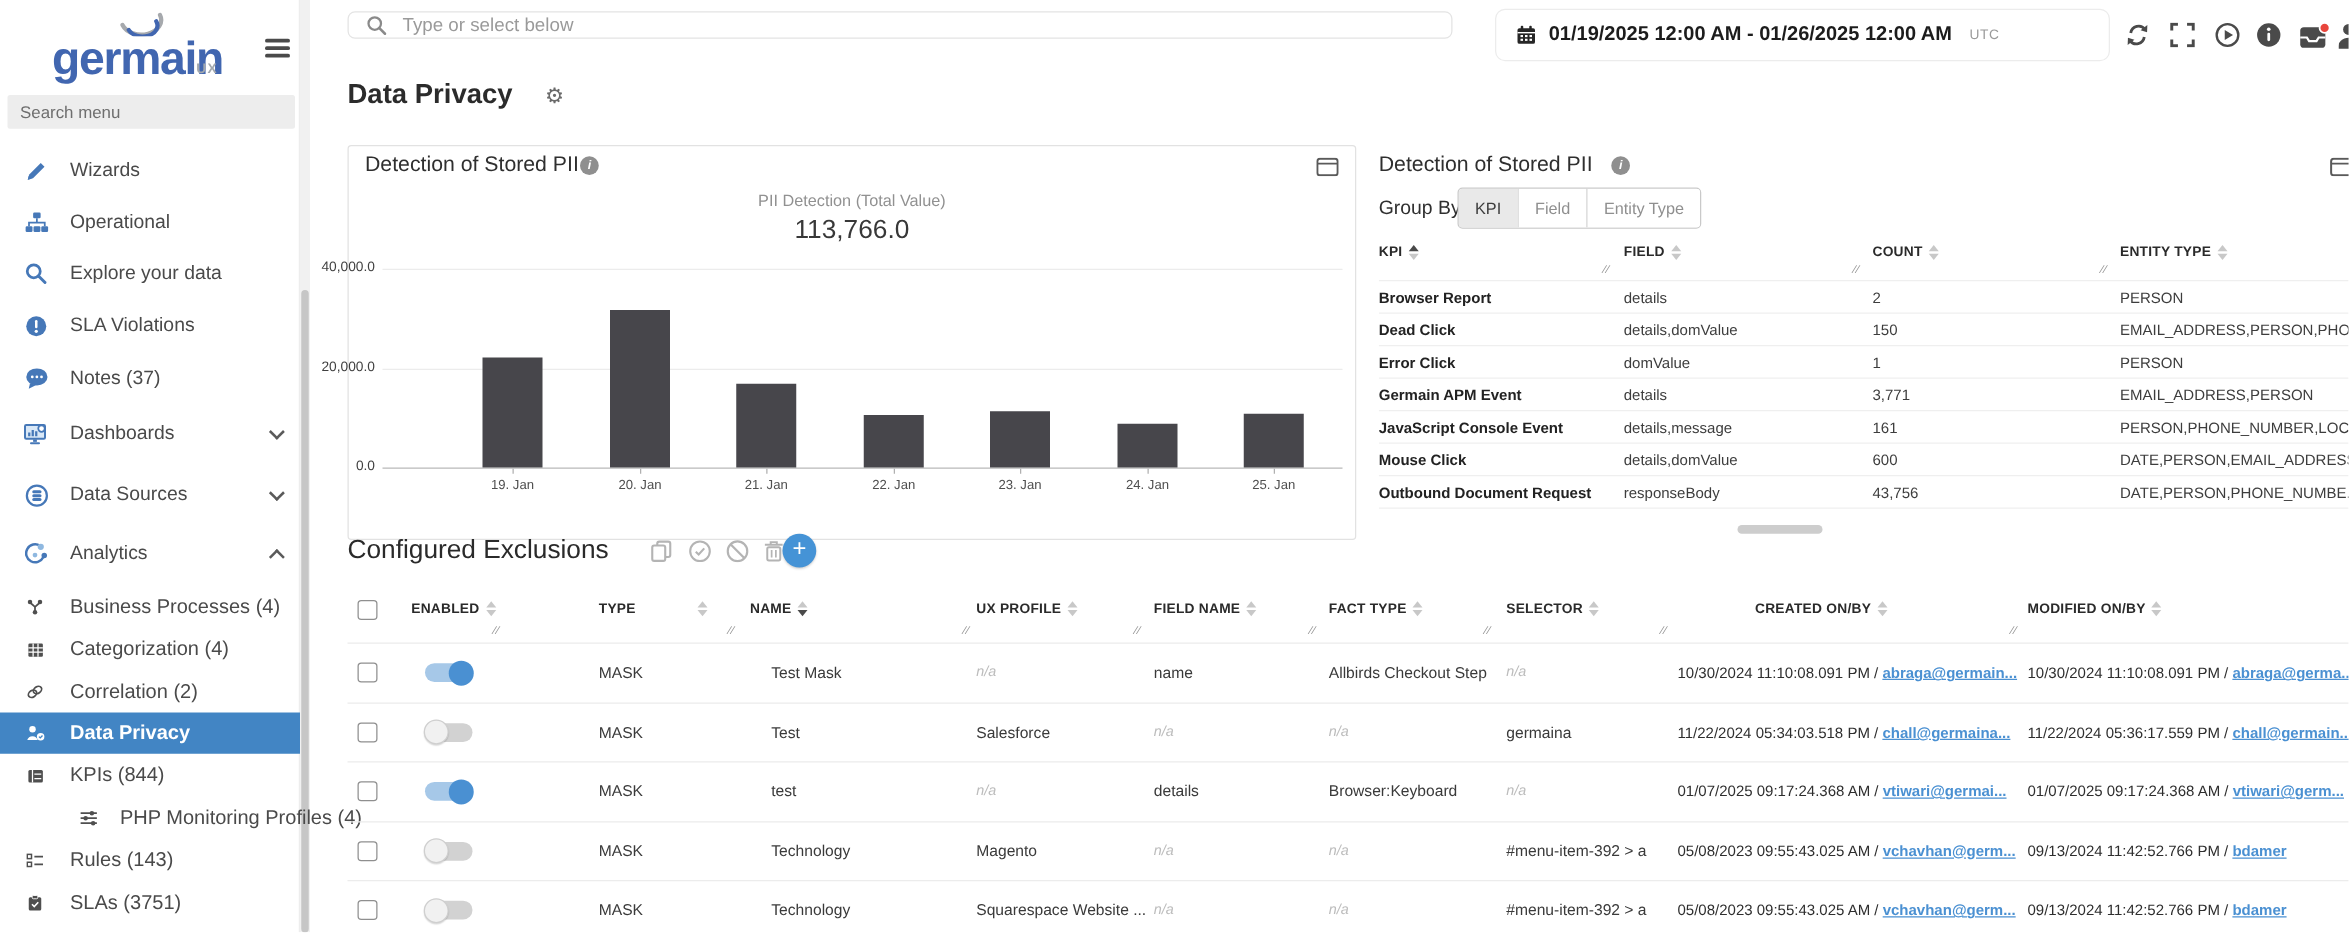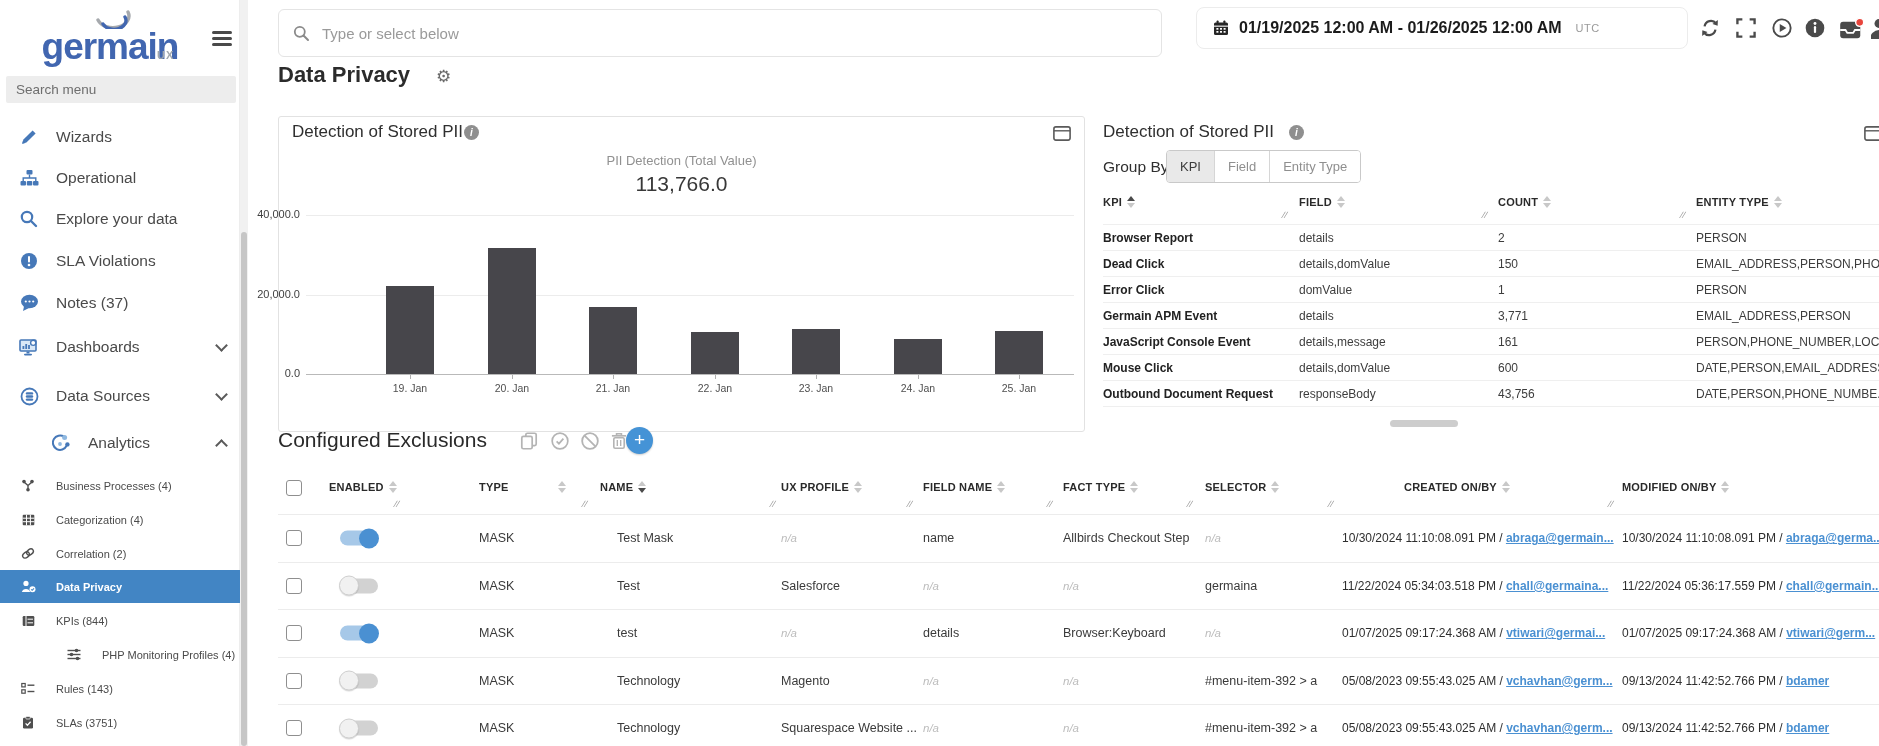--- a/index.html
+++ b/index.html
@@ -19,26 +19,26 @@
   .hamburger i { display:block; width:20px; height:2.6px; background:#4a4a4a; border-radius:2px; margin-bottom:3.6px; }
   .side-search { left:6px; top:76px; width:230px; height:27px; background:#ededed; border-radius:2px; font-size:13.5px; color:#6e6e6e; line-height:27px; padding-left:10px; }
   .nav-item { left:0; width:240px; height:40px; display:flex; align-items:center; cursor:pointer; }
   .nav-item .nicon { width:26px; margin-left:16px; display:flex; justify-content:center; }
   .nav-item .nlabel { margin-left:14px; font-size:15.5px; color:#4a4a4a; }
   .chev { position:absolute; right:14px; width:9px; height:9px; border-right:2px solid #5a5a5a; border-bottom:2px solid #5a5a5a; }
   .chev.down { transform:rotate(45deg); margin-top:-3px; }
   .chev.up { transform:rotate(-135deg); margin-top:4px; }
   .sub-item { left:0; width:240px; height:33px; display:flex; align-items:center; cursor:pointer; }
   .sub-item .sicon { width:20px; margin-left:18px; display:flex; justify-content:center; }
-  .sub-item .slabel { margin-left:18px; font-size:11px; color:#4a4a4a; }
+  .sub-item .slabel { margin-left:18px; font-size:16px; color:#4a4a4a; }
   .sub-item.selected { background:#4285c4; }
   .sub-item.selected .slabel { color:#fff; font-weight:700; }
 
   
-  .top-search { left:278px; top:9px; width:884px; height:48px; border:1px solid #e4e4e4; border-radius:6px; background:#fff; display:flex; align-items:center; cursor:text; }
+  .top-search { left:278px; top:9px; width:884px; height:22px; border:1px solid #e4e4e4; border-radius:6px; background:#fff; display:flex; align-items:center; cursor:text; }
   .top-search .ph { margin-left:12px; font-size:15px; color:#9a9a9a; }
   .date-pill { left:1196px; top:7px; width:492px; height:42px; border:1px solid #ececec; border-radius:8px; background:#fff; display:flex; align-items:center; cursor:pointer; }
   .date-text { margin-left:10px; font-size:16px; font-weight:600; color:#1c1c1c; }
   .tz { margin-left:14px; font-size:11px; color:#9a9a9a; letter-spacing:0.5px; }
   .tb-icon { top:18px; width:22px; height:22px; cursor:pointer; }
 
   
   .page-title { left:278px; top:62px; font-size:22px; font-weight:600; color:#2b2b2b; }
   .gear { left:436px; top:66px; font-size:17px; color:#6b6b6b; cursor:pointer; }
 
@@ -203,21 +203,21 @@
       <svg width="19" height="19" viewBox="0 0 19 19">
           <circle cx="9.5" cy="9.5" r="8" stroke="#4678b8" stroke-width="1.8" fill="none"></circle>
           <rect x="5.8" y="5.2" width="7.4" height="2.4" rx="1.2" fill="#4678b8"></rect>
           <rect x="5.8" y="8.3" width="7.4" height="2.4" rx="1.2" fill="#4678b8"></rect>
           <rect x="5.8" y="11.4" width="7.4" height="2.4" rx="1.2" fill="#4678b8"></rect>
         </svg>
     </span>
     <span class="nlabel">Data Sources</span>
     <span class="chev down"></span>
   </div>
-  <div class="abs nav-item" style="top:423px;padding-left:32px;">
+  <div class="abs nav-item" style="top:423px;">
     <span class="nicon">
       <svg width="19" height="19" viewBox="0 0 19 19">
           <path d="M12 2.6 A7.2 7.2 0 1 0 14.6 11.8" stroke="#4678b8" stroke-width="2" fill="none" stroke-linecap="round"></path>
           <circle cx="12.6" cy="3.4" r="2.5" fill="#8fb8e0"></circle>
           <circle cx="15.4" cy="10.4" r="2.2" fill="#4678b8"></circle>
           <circle cx="8" cy="10" r="1.9" fill="#8fb8e0"></circle>
         </svg>
     </span>
     <span class="nlabel">Analytics</span>
     <span class="chev up"></span>

